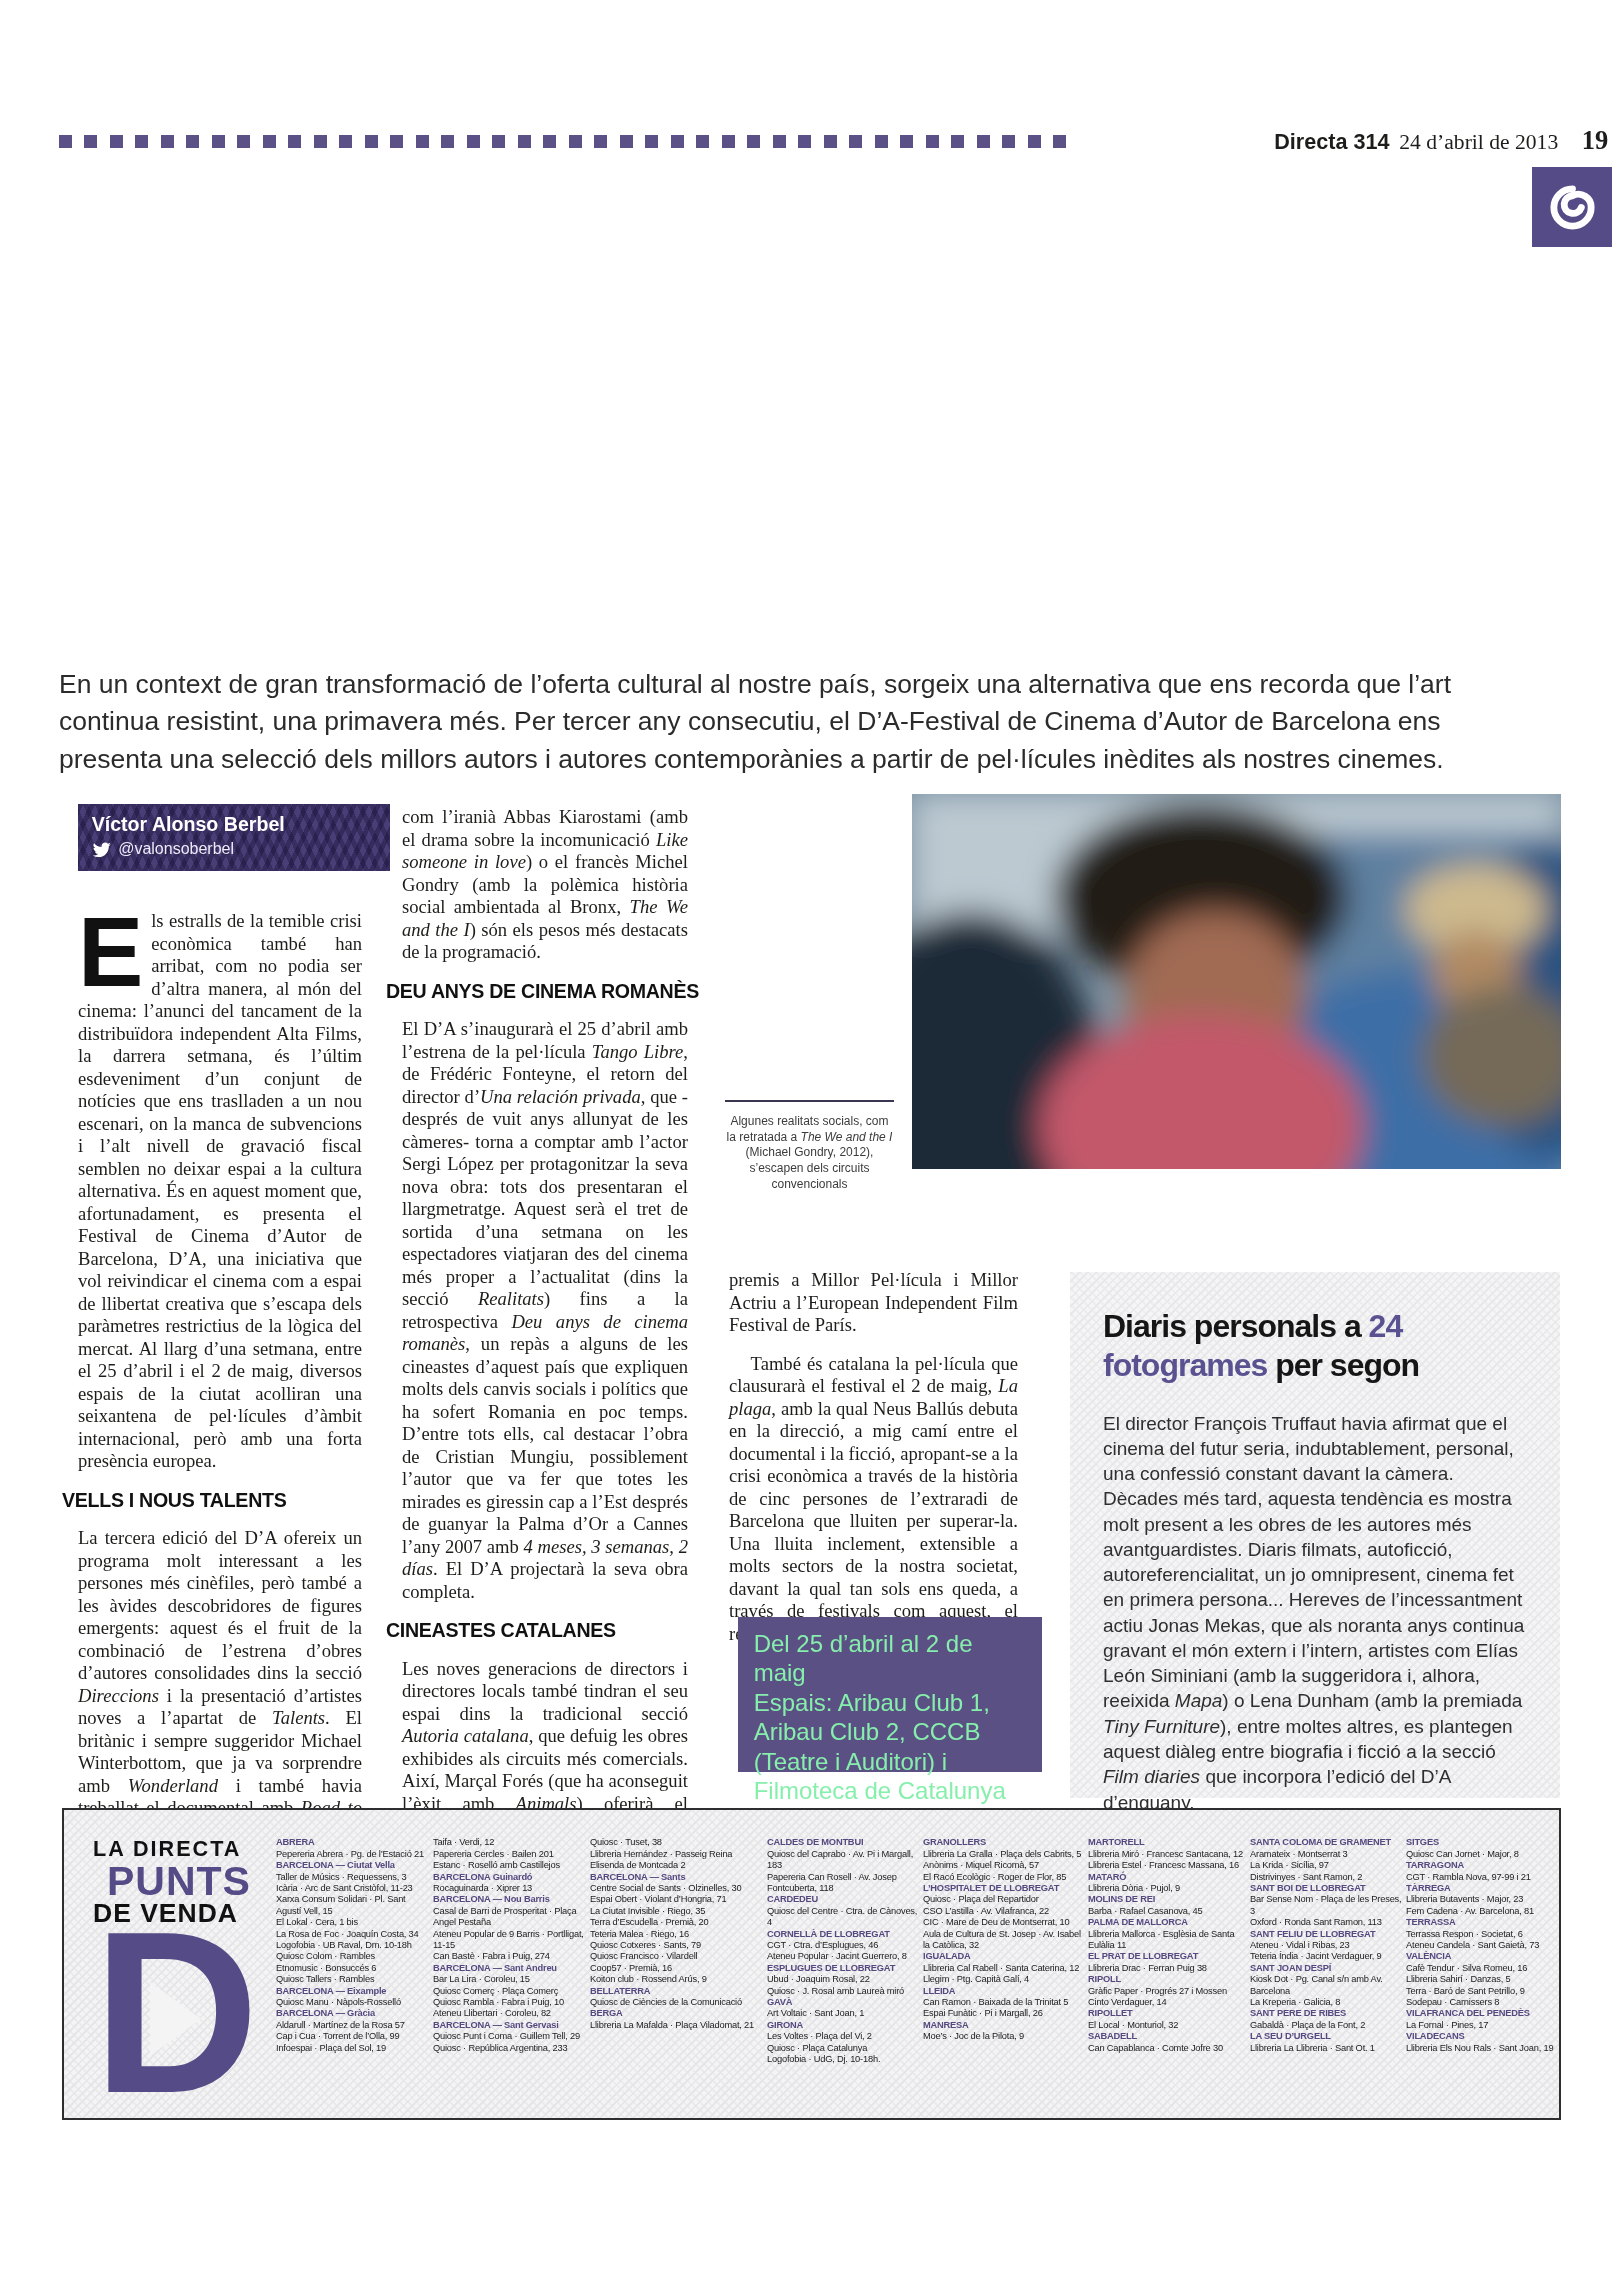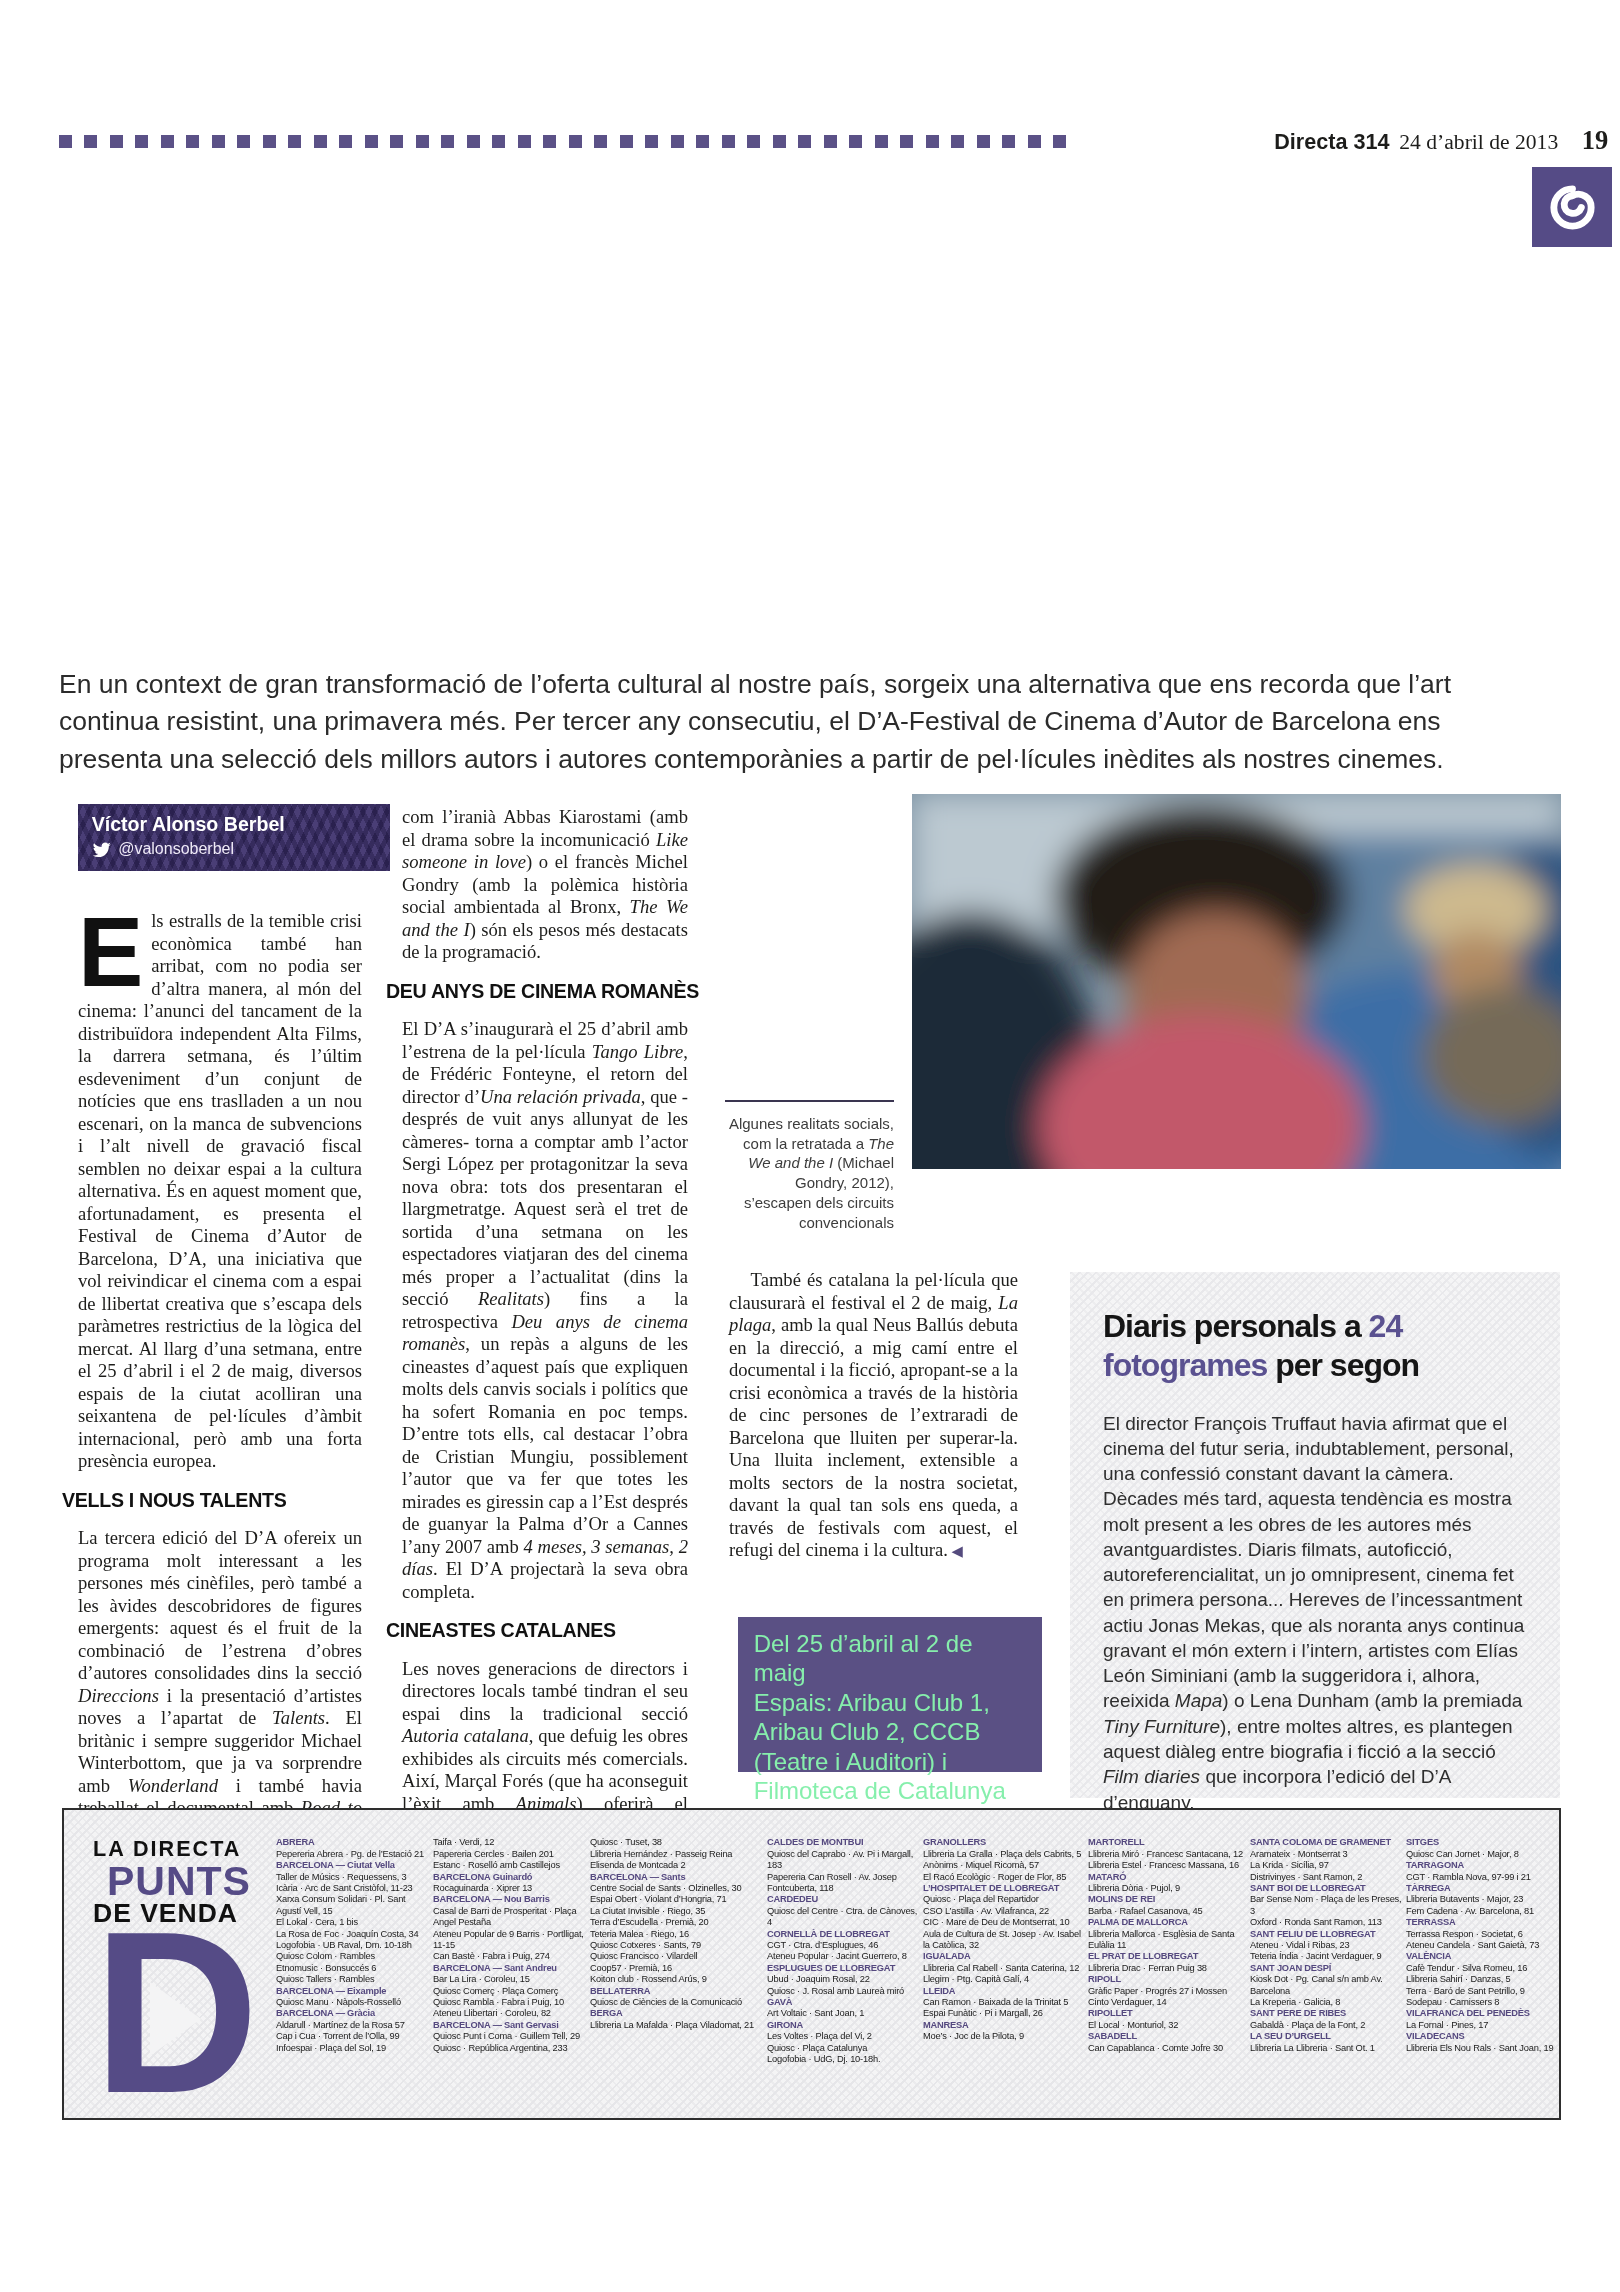--- a/index.html
+++ b/index.html
@@ -38,21 +38,21 @@
   .body-p{margin:16px;}
   .body-p.indent{text-indent:21.6px;}
   .subhead{font-family:"Liberation Sans",sans-serif;font-weight:bold;font-size:19.6px;
            letter-spacing:-0.3px;margin:15.7px 0 6.9px 0;color:#111;}
   .dropcap{float:left;font-family:"Liberation Sans",sans-serif;font-weight:bold;font-size:98px;
            line-height:76px;padding:3.9px 7.8px 0 0;color:#111;}
   .endmark{color:#554b7e;font-size:14.7px;}
   
   .photo{position:absolute;left:912px;top:794px;width:649px;height:375px;overflow:hidden;background:#48627e;}
   .caption{position:absolute;left:725px;top:1100px;width:169px;border-top:2px solid #3a3550;
-           padding-top:11.8px;text-align:right;font-size:15px;line-height:1.32;color:#3c3c3c;}
+           padding-top:11.8px;text-align:center;font-size:12px;line-height:1.32;color:#3c3c3c;}
   
   .infobox{position:absolute;left:738px;top:1617px;width:304px;height:155px;background:#5a5084;
            color:#86efac;padding:11.8px 15.7px;box-sizing:border-box;font-size:24px;line-height:1.23;}
   
   .sidebar{position:absolute;left:1070px;top:1272px;width:490px;height:526px;box-sizing:border-box;
            padding:35px 33px;background-color:#f5f5f6;
            background-image:repeating-linear-gradient(135deg,#e8e8eb 0 2px,transparent 2px 5.9px),
                             repeating-linear-gradient(45deg,#ededef 0 2px,transparent 2px 5.9px);}
   .sidebar h2{margin:0 0 25.5px 0;font-size:32px;line-height:1.22;letter-spacing:-1px;color:#161616;}
   .sidebar h2 .accent{color:#5a5190;}
@@ -110,20 +110,21 @@
       <p class="body-p">La tercera edició del D’A ofereix un programa molt interessant a les persones més cinèfiles, però també a les àvides descobridores de figures emergents: aquest és el fruit de la combinació de l’estrena d’obres d’autores consolidades dins la secció <i>Direccions</i> i la presentació d’artistes noves a l’apartat de <i>Talents</i>. El britànic i sempre suggeridor Michael Winterbottom, que ja va sorprendre amb <i>Wonderland</i> i també havia treballat el documental amb <i>Road to Guantanamo</i> o <i>La doctrina del shock</i>, presenta <i>Everyday</i>, un drama carcerari rodat al llarg de cinc anys. Altres directors reconeguts</p>
     </div>
   <div class="col col2">
       <p class="body-p">com l’iranià Abbas Kiarostami (amb el drama sobre la incomunicació <i>Like someone in love</i>) o el francès Michel Gondry (amb la polèmica història social ambientada al Bronx, <i>The We and the I</i>) són els pesos més destacats de la programació.</p>
       <h3 class="subhead">DEU ANYS DE CINEMA ROMANÈS</h3>
       <p class="body-p">El D’A s’inaugurarà el 25 d’abril amb l’estrena de la pel·lícula <i>Tango Libre</i>, de Frédéric Fonteyne, el retorn del director d’<i>Una relación privada</i>, que -després de vuit anys allunyat de les càmeres- torna a comptar amb l’actor Sergi López per protagonitzar la seva nova obra: tots dos presentaran el llargmetratge. Aquest serà el tret de sortida d’una setmana on les espectadores viatjaran des del cinema més proper a l’actualitat (dins la secció <i>Realitats</i>) fins a la retrospectiva <i>Deu anys de cinema romanès</i>, un repàs a alguns de les cineastes d’aquest país que expliquen molts dels canvis socials i polítics que ha sofert Romania en poc temps. D’entre tots ells, cal destacar l’obra de Cristian Mungiu, possiblement l’autor que va fer que totes les mirades es giressin cap a l’Est després de guanyar la Palma d’Or a Cannes l’any 2007 amb <i>4 meses, 3 semanas, 2 días</i>. El D’A projectarà la seva obra completa.</p>
       <h3 class="subhead">CINEASTES CATALANES</h3>
       <p class="body-p">Les noves generacions de directors i directores locals també tindran el seu espai dins la tradicional secció <i>Autoria catalana</i>, que defuig les obres exhibides als circuits més comercials. Així, Marçal Forés (que ha aconseguit l’èxit amb <i>Animals</i>) oferirà el migmetratge <i>Paradise</i> i Hammudi Al-Rahmoun Font portarà la seva visió particular d’<i>Otel·lo</i> a les nostres sales, després d’haver guanyat els</p>
     </div>
   <div class="col col3">
+      <p class="body-p">premis a Millor Pel·lícula i Millor Actriu a l’European Independent Film Festival de París.</p>
       <p class="body-p indent">També és catalana la pel·lícula que clausurarà el festival el 2 de maig, <i>La plaga</i>, amb la qual Neus Ballús debuta en la direcció, a mig camí entre el documental i la ficció, apropant-se a la crisi econòmica a través de la història de cinc persones de l’extraradi de Barcelona que lluiten per superar-la. Una lluita inclement, extensible a molts sectors de la nostra societat, davant la qual tan sols ens queda, a través de festivals com aquest, el refugi del cinema i la cultura.<span class="endmark"> ◀</span></p>
     </div>
 
   <div class="photo">
     <svg width="649" height="375" viewBox="0 0 662 383" preserveAspectRatio="none">
       <rect width="662" height="383" fill="#7d93a4"></rect>
       <g filter="url(#pb)">
         <rect x="0" y="0" width="662" height="140" fill="#bcc9d1"></rect>
         <rect x="400" y="40" width="262" height="343" fill="#5e80a0"></rect>
         <ellipse cx="520" cy="310" rx="190" ry="130" fill="#3c6ea6"></ellipse>

